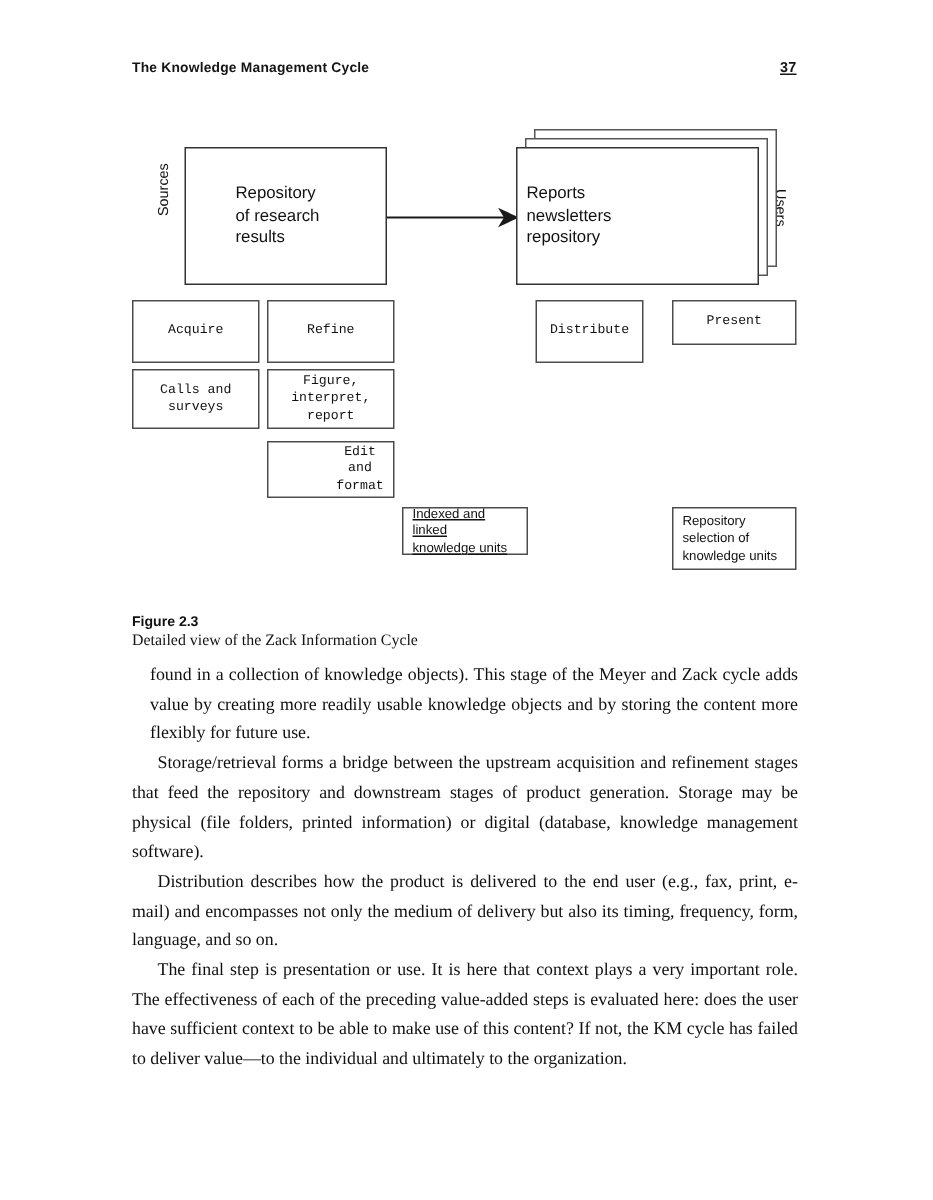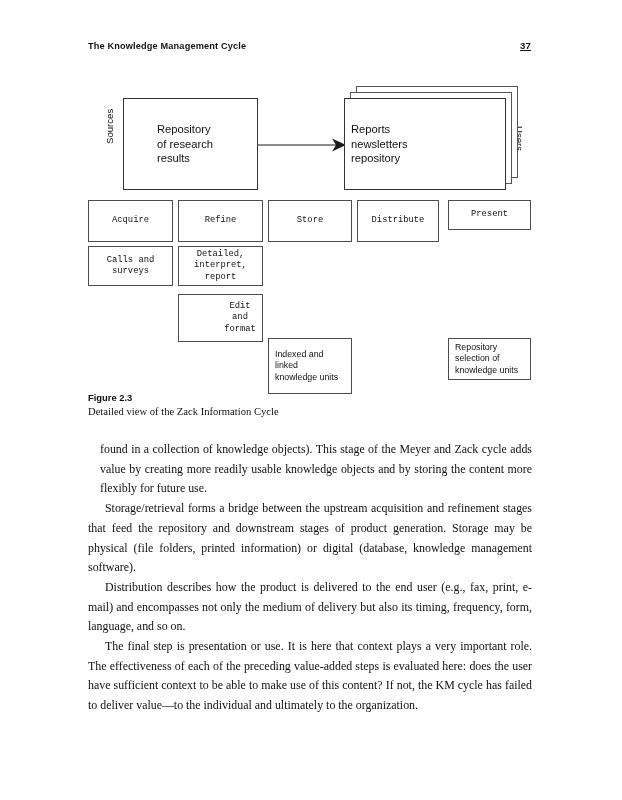--- a/index.html
+++ b/index.html
@@ -139,41 +139,41 @@
   }
   .cell.left {
     text-align: left;
     padding: 0 6px;
   }
 
   
   #cell-acquire    { left: 88px;  top: 200px; width: 85px; height: 42px; }
   #cell-refine     { left: 178px; top: 200px; width: 85px; height: 42px; }
   #cell-store      { left: 268px; top: 200px; width: 84px; height: 42px; }
-  #cell-distribute { left: 357px; top: 200px; width: 82px; height: 42px; }
+  #cell-distribute { left: 357px; top: 200px; width: 72px; height: 42px; }
   #cell-present    { left: 448px; top: 200px; width: 83px; height: 30px; }
 
   
   #cell-calls      { left: 88px;  top: 246px; width: 85px; height: 40px; }
   #cell-analyze    { left: 178px; top: 246px; width: 85px; height: 40px; }
 
   
-  #cell-edit       { left: 178px; top: 294px; width: 85px; height: 48px; padding-left: 44px; }
+  #cell-edit       { left: 178px; top: 294px; width: 85px; height: 38px; padding-left: 44px; }
 
   
   #cell-decompose  { left: 178px; top: 338px; width: 85px; height: 42px; }
-  #cell-indexed    { left: 268px; top: 338px; width: 84px; height: 56px; }
+  #cell-indexed    { left: 268px; top: 338px; width: 84px; height: 32px; text-decoration: underline; }
   #cell-online     { left: 357px; top: 338px; width: 86px; height: 42px; }
   #cell-interactive{ left: 448px; top: 338px; width: 83px; height: 42px; }
 
   
   #figure-caption {
     position: absolute;
     left: 88px;
-    top: 392px;
+    top: 408px;
     width: 443px;
   }
   #figure-number {
     font-family: "Liberation Sans", sans-serif;
     font-weight: bold;
     font-size: 9.4px;
     color: #111111;
     display: block;
     margin-bottom: 3px;
   }
@@ -243,36 +243,33 @@
         <span class="ln">repository</span>
       </span>
     </div>
 
     <div class="box cell center" id="cell-acquire">
       <span class="ln">Acquire</span>
     </div>
     <div class="box cell center" id="cell-refine">
       <span class="ln">Refine</span>
     </div>
-    <div class="box cell center" id="cell-store">
-      <span class="ln">Store</span>
-    </div>
     <div class="box cell center" id="cell-distribute">
       <span class="ln">Distribute</span>
     </div>
     <div class="box cell center" id="cell-present">
       <span class="ln">Present</span>
     </div>
 
     <div class="box cell center" id="cell-calls">
       <span class="ln">Calls and</span>
       <span class="ln">surveys</span>
     </div>
     <div class="box cell center" id="cell-analyze">
-      <span class="ln">Detailed,</span>
+      <span class="ln">Figure,</span>
       <span class="ln">interpret, report</span>
     </div>
 
     <div class="box cell center" id="cell-edit">
       <span class="ln">Edit and format</span>
     </div>
 
     <div class="box cell left" id="cell-indexed">
       <span class="ln">Indexed and</span>
       <span class="ln">linked</span>

